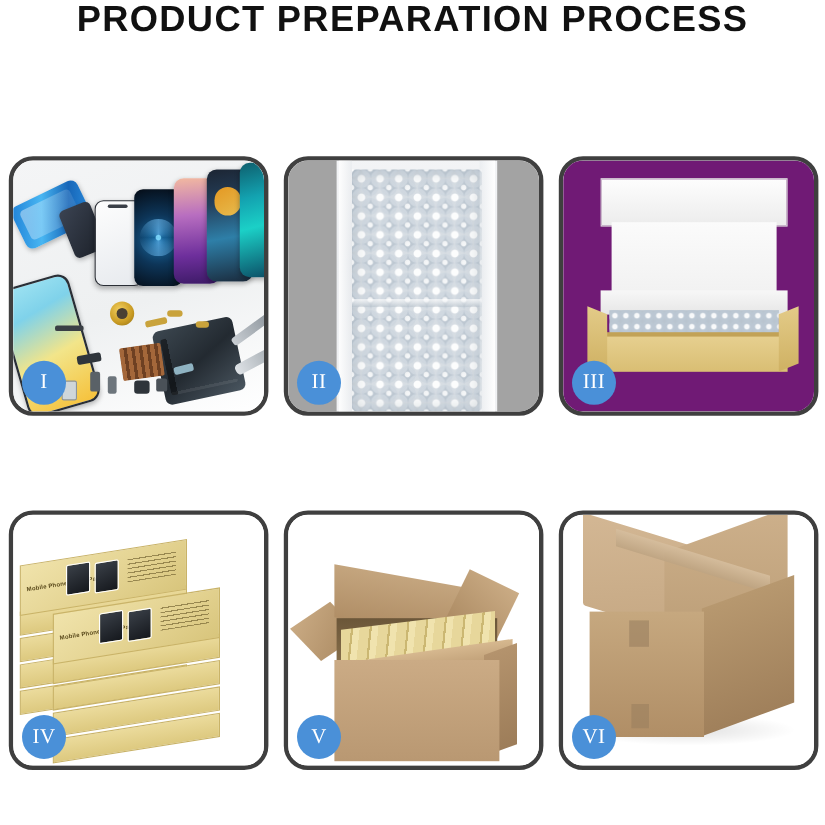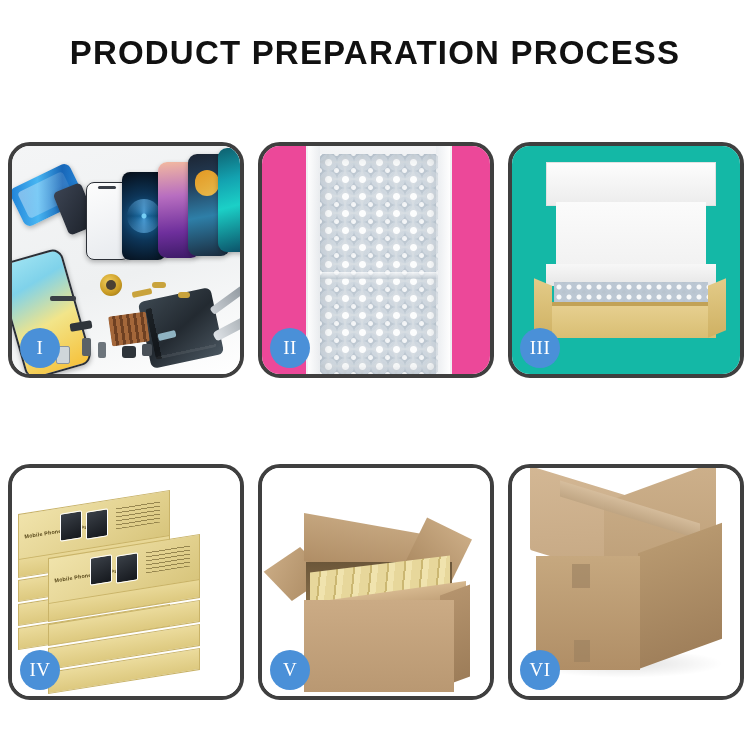--- a/index.html
+++ b/index.html
@@ -5,21 +5,21 @@
   html,body{margin:0;padding:0;}
   body{
     width:750px;height:750px;
     background:#ffffff;
     font-family:"Liberation Sans", sans-serif;
     overflow:hidden;
   }
   .page{position:relative;width:750px;height:750px;}
 
   
-  .header{padding-top:36px;text-align:center;}
+  .header{text-align:center;}
   .title{
     font-size:33px;
     letter-spacing:1.2px;
     font-weight:700;
     color:#111111;
     font-family:"Liberation Sans", sans-serif;
     line-height:1.05;
     white-space:nowrap;
   }
   .subtitle{
@@ -166,21 +166,21 @@
   .tweezer{
     position:absolute;left:196px;top:150px;width:40px;height:8px;
     background:linear-gradient(90deg,#c9ced3,#8f979e);transform:rotate(-36deg);border-radius:3px;
   }
   .screwdriver{
     position:absolute;left:200px;top:176px;width:44px;height:10px;
     background:linear-gradient(90deg,#dfe3e7,#9aa2a8);transform:rotate(-28deg);border-radius:4px;
   }
 
   
-  .p2{background:#ec4899;}
+  .p2{background:#a3a3a3;}
   .wrapbg{
     position:absolute;left:44px;top:-4px;width:146px;height:244px;
     background:linear-gradient(180deg,#f3f4f6,#e9ebee 40%,#f1f2f4);
   }
   .bubbles{
     position:absolute;left:58px;top:8px;width:118px;height:220px;
     background:
       radial-gradient(circle at 50% 50%,rgba(255,255,255,.95) 0 3px,rgba(216,222,228,.9) 4px 8px,rgba(160,172,184,.55) 9px 10px,transparent 11px);
     background-size:17px 17px;
     background-color:#c9d2da;
@@ -201,21 +201,21 @@
   .wrapseam2{
     position:absolute;left:174px;top:-4px;width:14px;height:244px;
     background:linear-gradient(90deg,rgba(228,232,236,.5),rgba(255,255,255,.95));
   }
   .wrapfold{
     position:absolute;left:58px;top:126px;width:118px;height:7px;
     background:linear-gradient(180deg,rgba(255,255,255,.8),rgba(170,182,192,.4));
   }
 
   
-  .p3{background:#14b8a6;}
+  .p3{background:#701a75;}
   .b3-lidback{
     position:absolute;left:34px;top:16px;width:168px;height:42px;
     background:linear-gradient(180deg,#fdfdfd,#ececec);border:1px solid #e2e2e2;
   }
   .b3-inner{
     position:absolute;left:44px;top:56px;width:150px;height:76px;
     background:linear-gradient(180deg,#fbfbfb,#f0f0f0);
   }
   .b3-foam{
     position:absolute;left:34px;top:118px;width:170px;height:22px;

